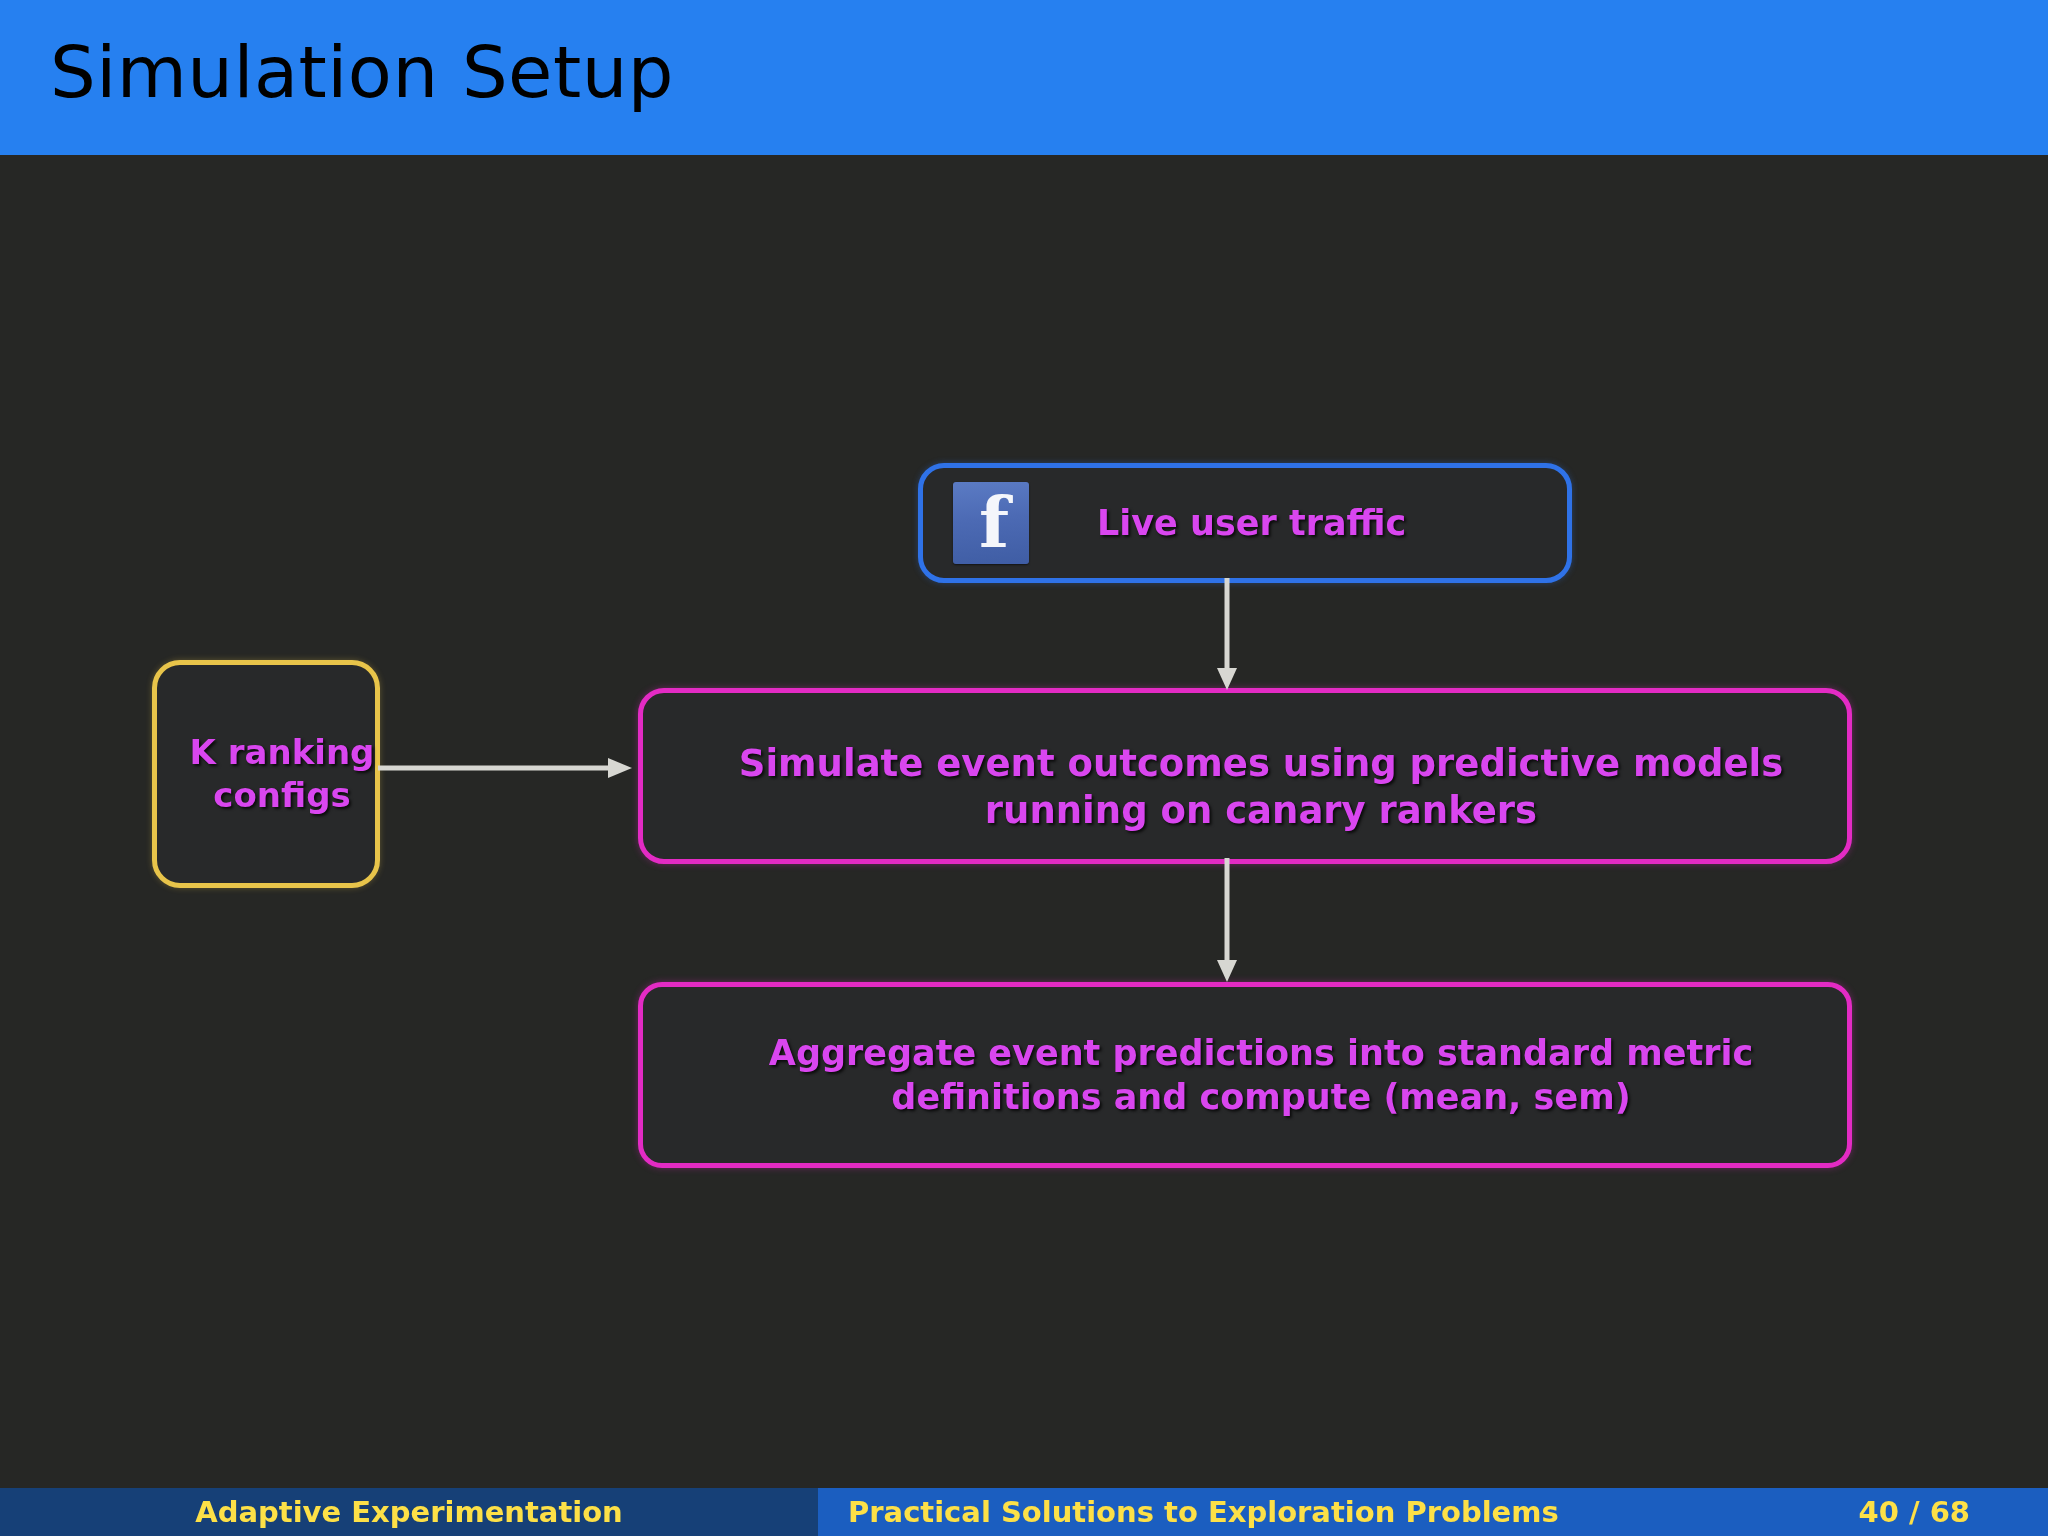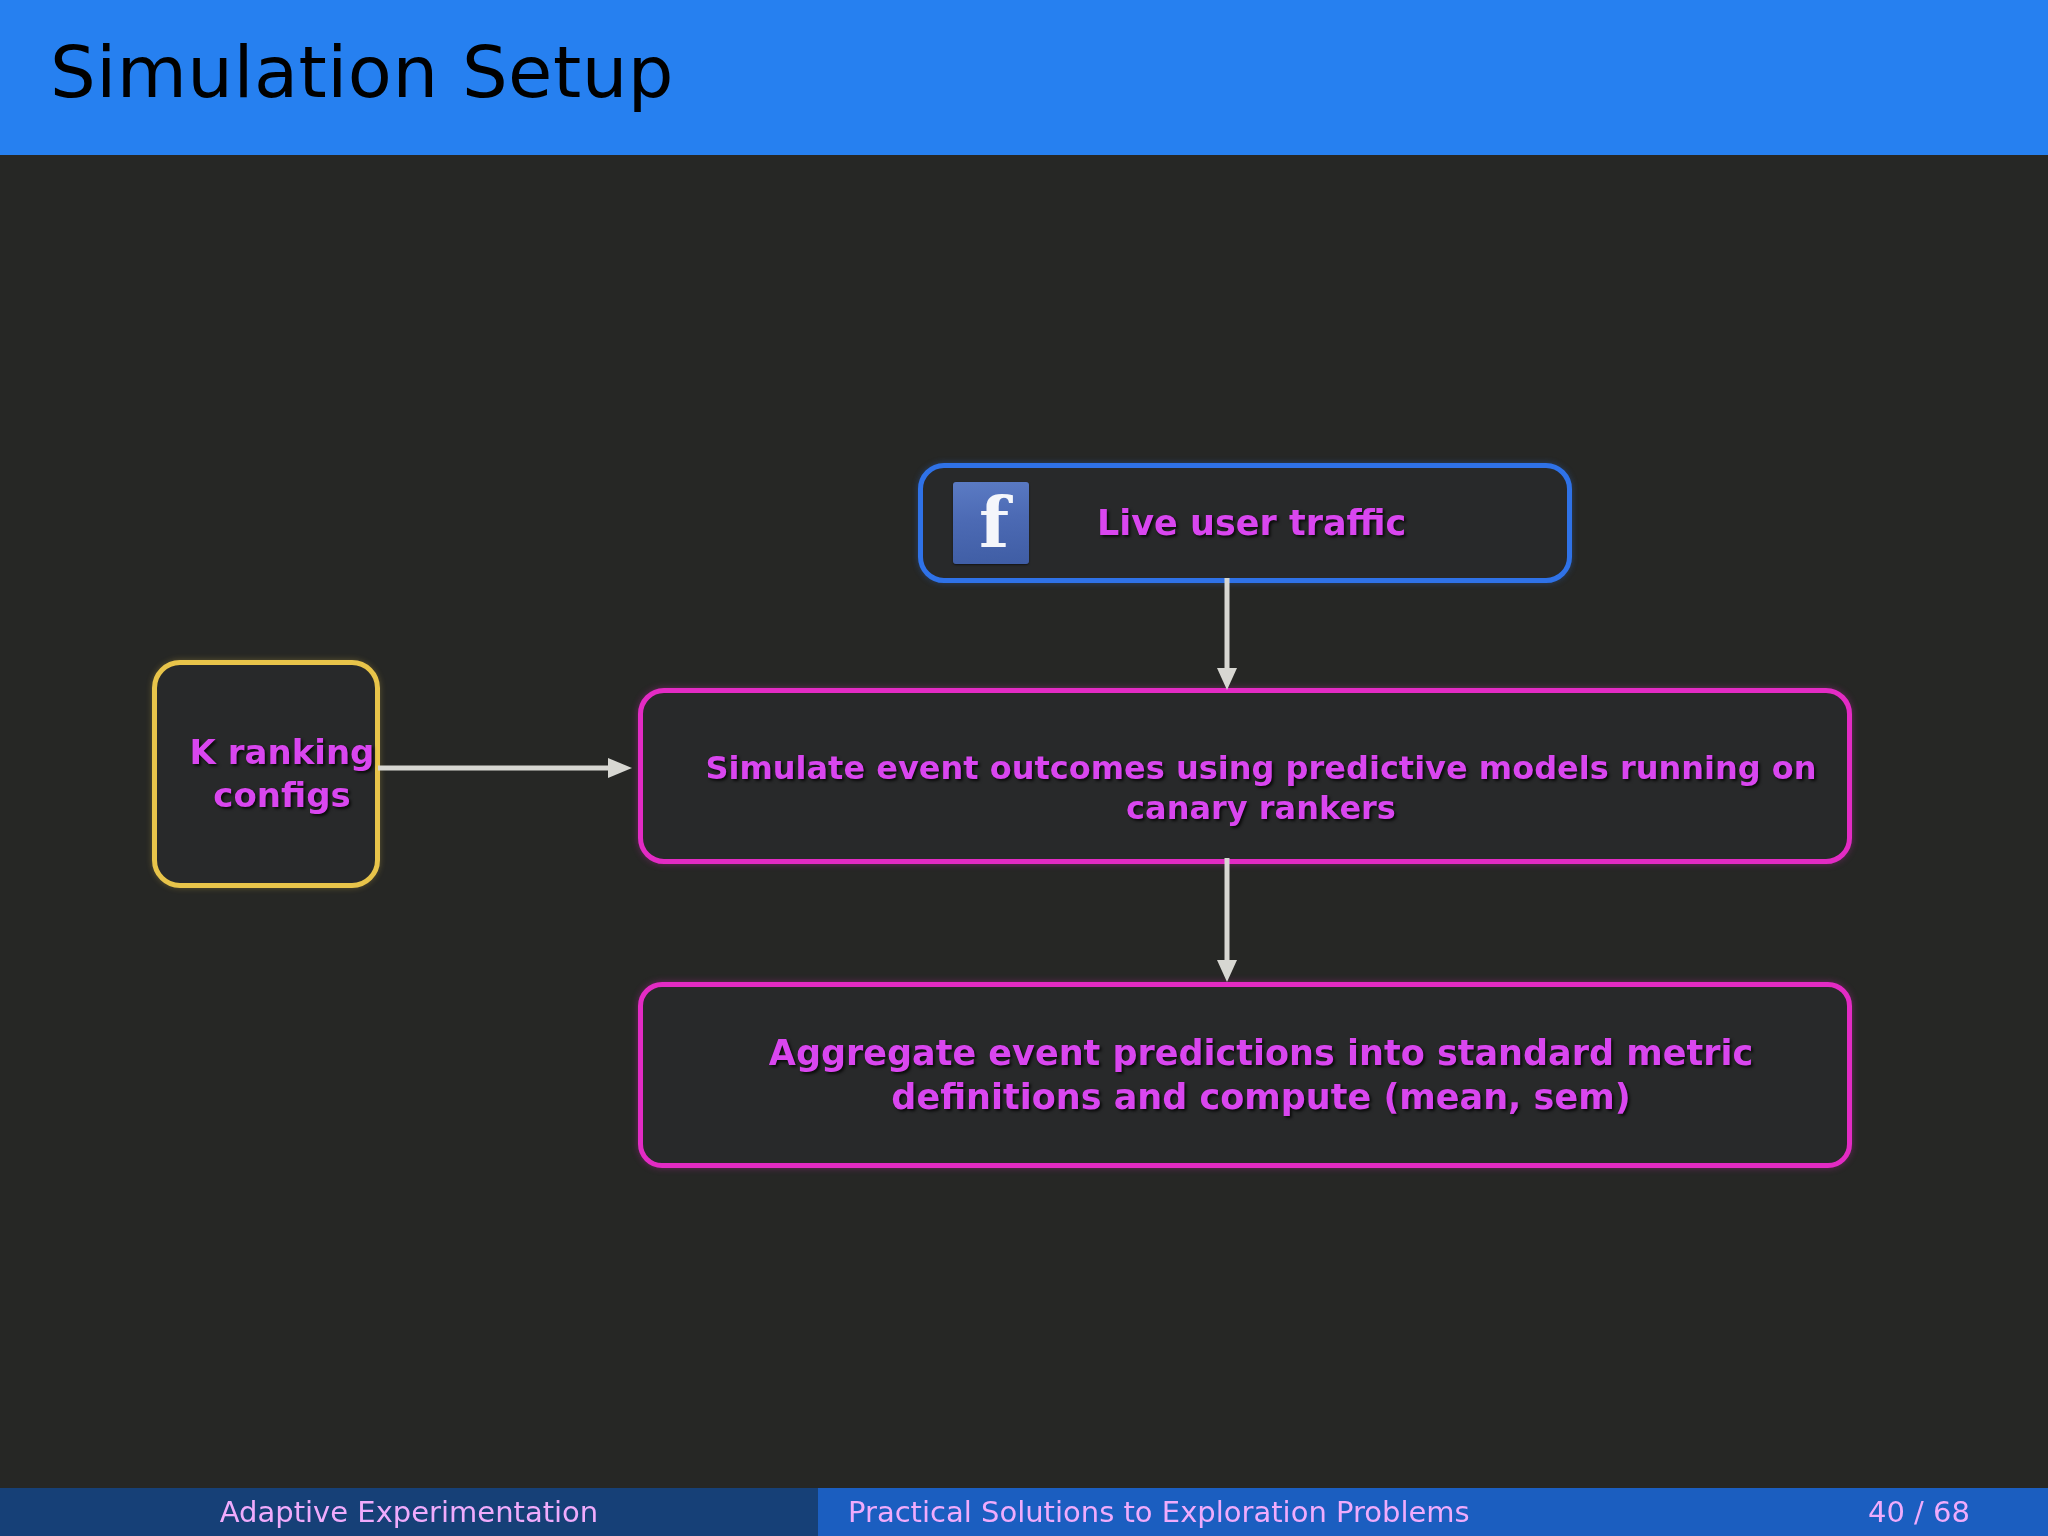--- a/index.html
+++ b/index.html
@@ -113,21 +113,21 @@
   #box-simulate {
     left: 638px;
     top: 688px;
     width: 1214px;
     height: 176px;
     border: 5px solid #e32bc4;
     border-radius: 26px;
     box-shadow: 0 0 7px rgba(227,43,196,0.35);
   }
   #box-simulate .box-label {
-    font-size: 32px;
+    font-size: 37px;
     max-width: 1140px;
     margin-top: 24px;
   }
 
   
   #box-aggregate {
     left: 638px;
     top: 982px;
     width: 1214px;
     height: 186px;
@@ -169,22 +169,22 @@
   .footer-right {
     flex: 1;
     height: 48px;
     background: #1b5ec0;
     display: flex;
     align-items: center;
   }
   .footer-text {
     font-family: "DejaVu Sans", sans-serif;
     font-size: 29px;
-    color: #f0abfc;
-    font-weight: 400;
+    color: #fde047;
+    font-weight: 700;
     white-space: nowrap;
   }
   .footer-center-text {
     margin-left: 30px;
     flex: 1;
     padding-right: 110px;
   }
   .footer-page {
     margin-right: 78px;
   }

